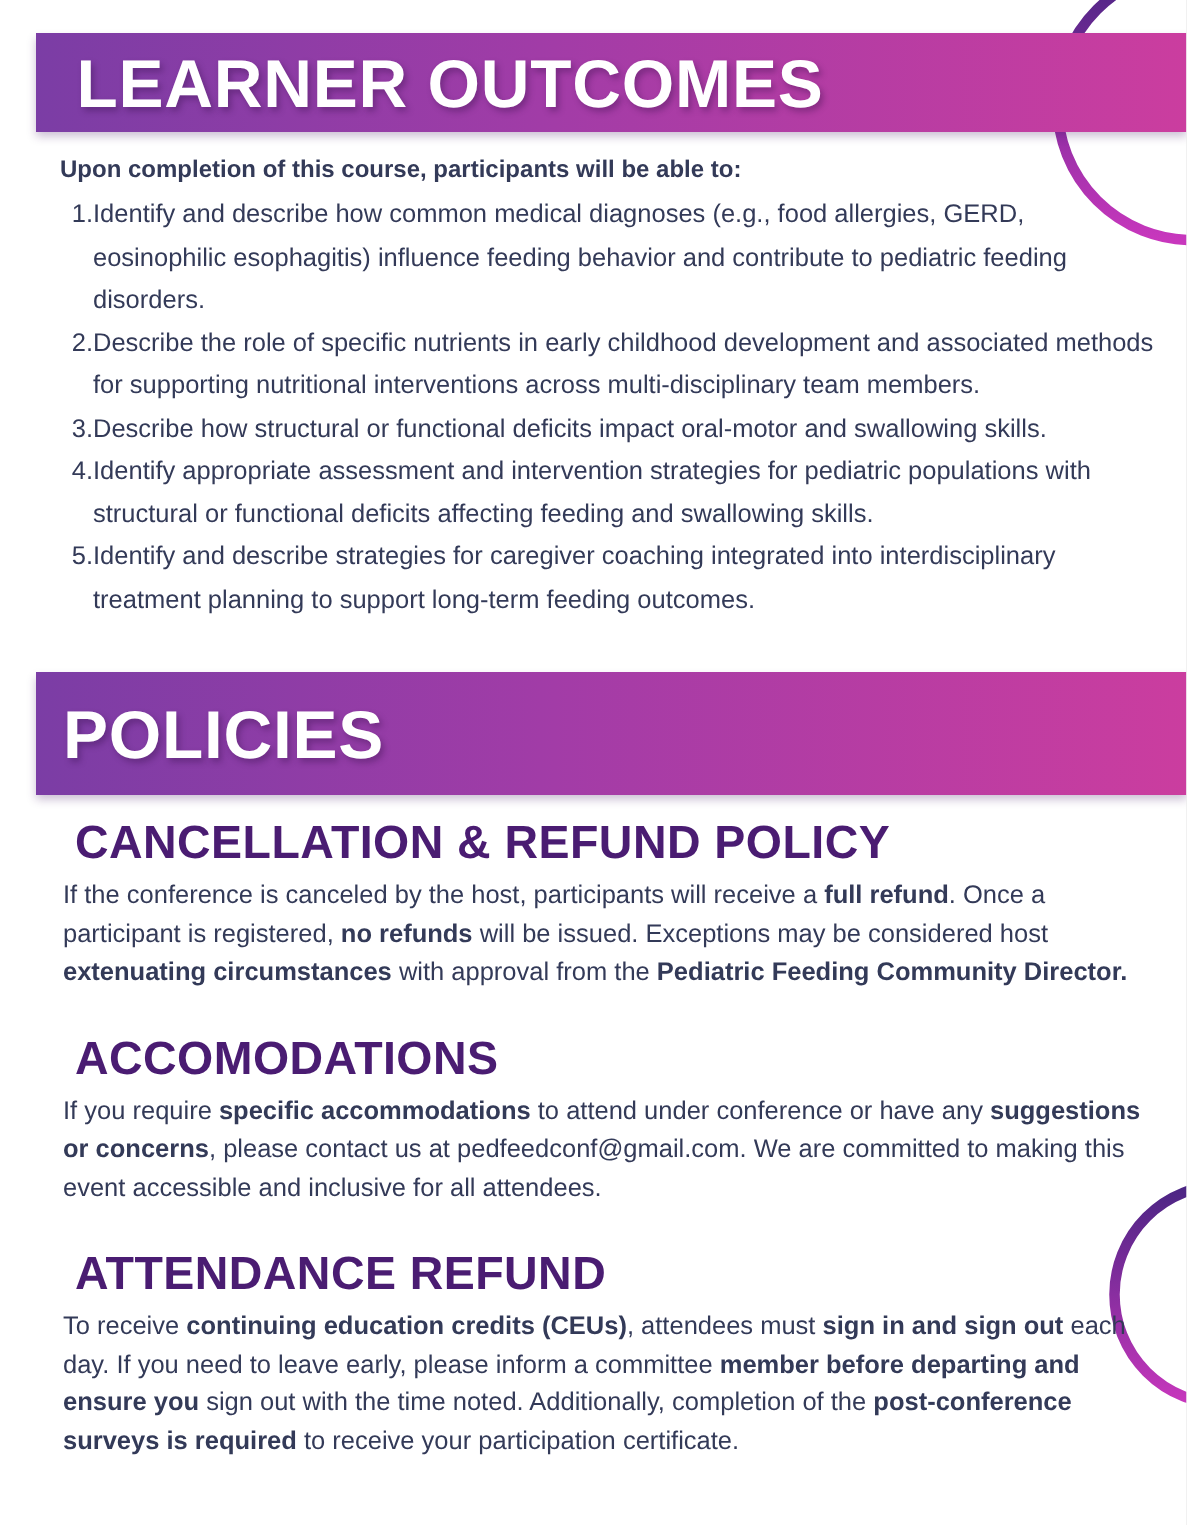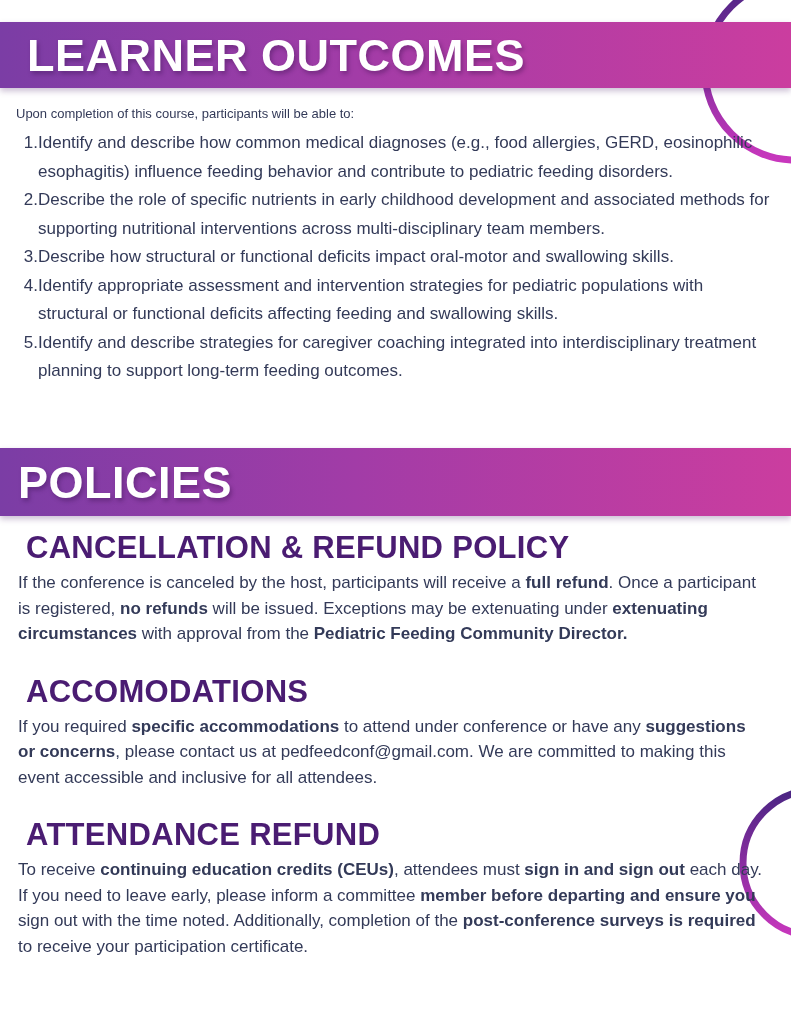--- a/index.html
+++ b/index.html
@@ -16,49 +16,49 @@
   *{margin:0;padding:0;box-sizing:border-box;}
   html,body{background:#e8e8e8;}
   .page{
     width:791px;height:1024px;position:relative;overflow:hidden;
     background:var(--background);
     font-family:"Liberation Sans",sans-serif;
     color:var(--body-text);
     margin:0 auto;
   }
   .decor{position:absolute;top:0;left:0;z-index:0;pointer-events:none;}
-  .flow{position:relative;z-index:1;}
+  .flow{position:relative;z-index:1;margin-left:24px;}
   .spacer-top{height:22px;}
   .banner{
     height:66px;
     background:linear-gradient(90deg,var(--banner-grad-left) 0%,var(--banner-grad-mid) 45%,var(--banner-grad-right) 100%);
     display:flex;align-items:center;
     padding-left:27px;
     box-shadow:0 3px 6px rgba(70,25,100,0.28);
   }
   .banner-title{
     font-size:45px;font-weight:700;color:var(--banner-text);
     letter-spacing:0.5px;line-height:1;
     text-shadow:2px 3px 4px rgba(45,12,65,0.35);
   }
   .learner-section{
     height:360px;padding:12px 20px 0 16px;
   }
   .intro-line{
-    font-size:13px;line-height:27px;margin-bottom:2px;
+    font-size:16px;line-height:27px;margin-bottom:2px;font-weight:bold;
   }
   .outcome-list{list-style:none;}
   .outcome-item{
     display:flex;font-size:17px;line-height:28.5px;
   }
   .outcome-number{
     min-width:22px;text-align:right;flex:0 0 auto;white-space:pre;
   }
   .outcome-text{flex:1 1 auto;}
-  .policies-banner{height:68px;padding-left:18px;}
+  .policies-banner{height:82px;padding-left:18px;}
   .policies-section{
     padding:15px 26px 0 18px;
   }
   .policy-heading{
     font-size:31px;font-weight:700;color:var(--heading);
     letter-spacing:0.3px;line-height:34px;
     margin:0 0 5px 8px;
   }
   .policy-paragraph{
     font-size:17px;line-height:25.5px;
@@ -116,26 +116,26 @@
     </div>
 
     <div class="banner policies-banner">
       <div class="banner-title">POLICIES</div>
     </div>
 
     <div class="policies-section">
 
       <div>
         <h2 class="policy-heading">CANCELLATION &amp; REFUND POLICY</h2>
-        <p class="policy-paragraph"><span>If the conference is canceled by the host, participants will receive a </span><b>full refund</b><span>. Once a participant is registered, </span><b>no refunds</b><span> will be issued. Exceptions may be extenuating under </span><b>extenuating circumstances</b><span> with approval from the </span><b>Pediatric Feeding Community Director.</b></p>
+        <p class="policy-paragraph"><span>If the conference is canceled by the host, participants will receive a </span><b>full refund</b><span>. Once a participant is registered, </span><b>no refunds</b><span> will be issued. Exceptions may be considered host </span><b>extenuating circumstances</b><span> with approval from the </span><b>Pediatric Feeding Community Director.</b></p>
       </div>
 
       <div>
         <h2 class="policy-heading">ACCOMODATIONS</h2>
-        <p class="policy-paragraph"><span>If you required </span><b>specific accommodations</b><span> to attend under conference or have any </span><b>suggestions or concerns</b><span>, please contact us at pedfeedconf@gmail.com. We are committed to making this event accessible and inclusive for all attendees.</span></p>
+        <p class="policy-paragraph"><span>If you require </span><b>specific accommodations</b><span> to attend under conference or have any </span><b>suggestions or concerns</b><span>, please contact us at pedfeedconf@gmail.com. We are committed to making this event accessible and inclusive for all attendees.</span></p>
       </div>
 
       <div>
         <h2 class="policy-heading">ATTENDANCE REFUND</h2>
         <p class="policy-paragraph"><span>To receive </span><b>continuing education credits (CEUs)</b><span>, attendees must </span><b>sign in and sign out</b><span> each day. If you need to leave early, please inform a committee </span><b>member before departing and ensure you</b><span> sign out with the time noted. Additionally, completion of the </span><b>post-conference surveys is required</b><span> to receive your participation certificate.</span></p>
       </div>
 
     </div>
   </div>
 </div>

